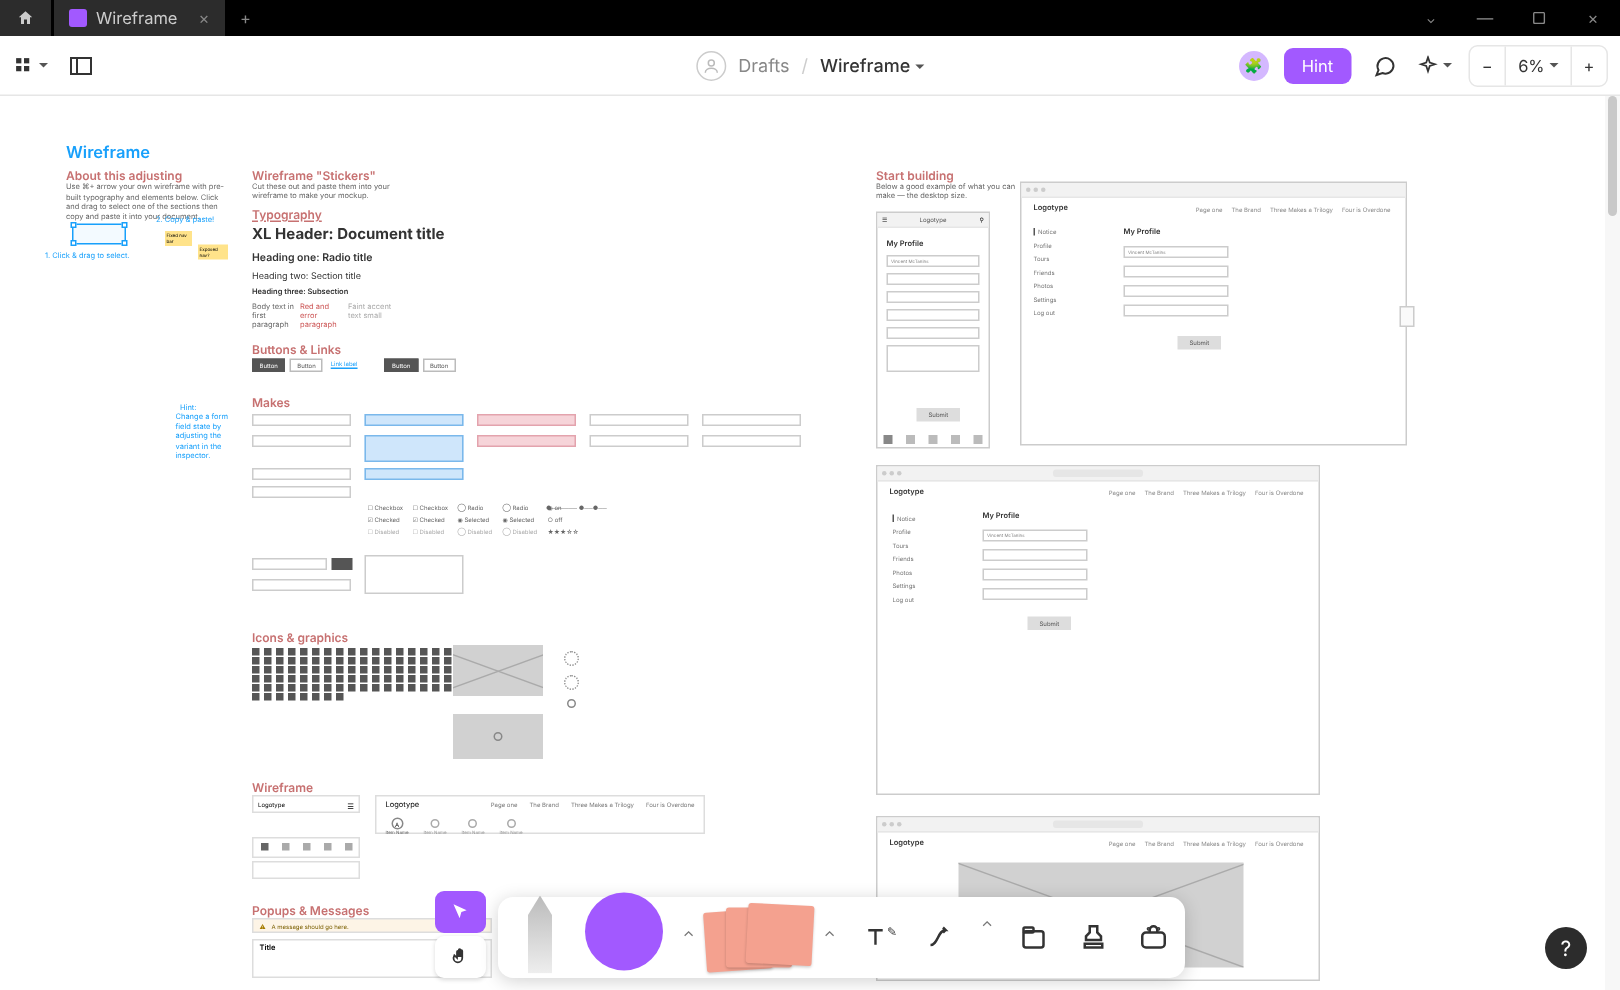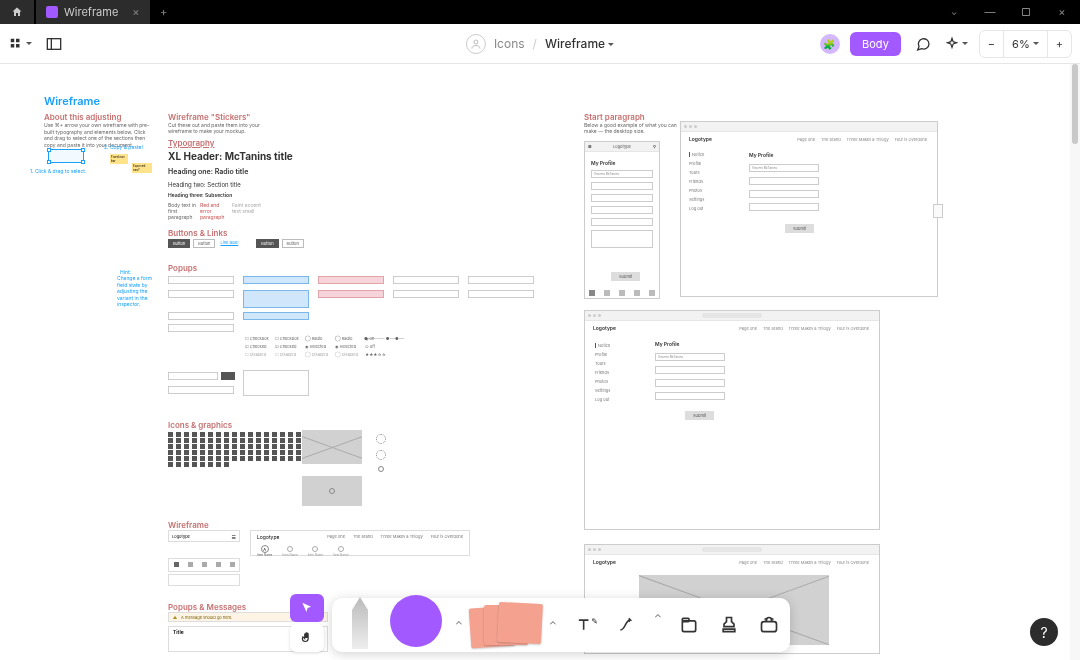--- a/index.html
+++ b/index.html
@@ -138,27 +138,27 @@
         </svg>
     </div>
   </div>
   <div class="center">
     <div class="avatar-guest">
       <svg width="12" height="12" viewBox="0 0 24 24" fill="none" stroke="#bbb" stroke-width="2">
           <circle cx="12" cy="8" r="4"></circle>
           <path d="M4 21c0-4 4-6 8-6s8 2 8 6"></path>
         </svg>
     </div>
-    <span class="drafts">Icons</span>
+    <span class="drafts">Drafts</span>
     <span class="sep">/</span>
     <span class="file caret">Wireframe</span>
   </div>
   <div class="right">
     <div class="dev">🧩</div>
-    <button class="share-btn">Body</button>
+    <button class="share-btn">Hint</button>
     <div class="iconbtn">
       <svg width="16" height="16" viewBox="0 0 24 24" fill="none" stroke="#333" stroke-width="2">
           <path d="M21 12a8 8 0 0 1-11 7l-6 2 2-5a8 8 0 1 1 15-4z"></path>
         </svg>
     </div>
     <div class="iconbtn caret">
       <svg width="14" height="14" viewBox="0 0 24 24" fill="none" stroke="#333" stroke-width="2">
           <path d="M12 2l2 6 6 2-6 2-2 6-2-6-6-2 6-2z"></path>
         </svg>
     </div>
@@ -184,39 +184,39 @@
   </div>
   <div class="blue-label" style="left:30px; top:104px;">1. Click &amp; drag to select.</div>
   <div class="blue-label" style="left:104px; top:80px;">2. Copy &amp; paste!</div>
   <div style="position:absolute; left:110px; top:90px; width:18px; height:10px; background:#ffe38a; font-size:3px; padding:1px;">Fixed nav bar</div>
   <div style="position:absolute; left:132px; top:99px; width:20px; height:10px; background:#ffe38a; font-size:3px; padding:1px;">Exposed nav?</div>
 
   <div class="section-title" style="left:168px; top:48px;">Wireframe "Stickers"</div>
   <div class="mini-text" style="left:168px; top:58px; width:110px;">Cut these out and paste them into your wireframe to make your mockup.</div>
 
   <div class="section-title" style="left:168px; top:74px;text-decoration:underline;">Typography</div>
-  <div class="h-extra" style="left:168px; top:86px;">XL Header: McTanins title</div>
+  <div class="h-extra" style="left:168px; top:86px;">XL Header: Document title</div>
   <div class="h-one" style="left:168px; top:103px;">Heading one: Radio title</div>
   <div class="h-two" style="left:168px; top:117px;">Heading two: Section title</div>
   <div class="h-three" style="left:168px; top:128px;">Heading three: Subsection</div>
   <div class="mini-text" style="left:168px; top:138px; width:30px;">Body text in first paragraph</div>
   <div class="mini-text" style="left:200px; top:138px; width:30px; color:#c55;">Red and error paragraph</div>
   <div class="mini-text" style="left:232px; top:138px; width:30px; color:#aaa;">Faint accent text small</div>
 
   <div class="section-title" style="left:168px; top:164px;">Buttons &amp; Links</div>
   <div class="btnrow" style="left:168px; top:175px;">
     <div class="b dark">Button</div>
     <div class="b">Button</div>
     <div class="b" style="border:none; text-decoration:underline; color:#18a0fb; padding-left:2px;">Link label</div>
     <div style="width:8px;"></div>
     <div class="b dark">Button</div>
     <div class="b">Button</div>
   </div>
 
-  <div class="section-title" style="left:168px; top:199px;">Popups</div>
+  <div class="section-title" style="left:168px; top:199px;">Makes</div>
   <div class="blue-label" style="left:120px; top:205px;">Hint:</div>
   <div class="blue-label" style="left:117px; top:211px; width:46px; line-height:1.3;">Change a form field state by adjusting the variant in the inspector.</div>
 
   <div class="form-input" style="left:168px; top:212px; width:66px;"></div>
   <div class="form-input blue" style="left:243px; top:212px; width:66px;"></div>
   <div class="form-input red" style="left:318px; top:212px; width:66px;"></div>
   <div class="form-input" style="left:393px; top:212px; width:66px;"></div>
   <div class="form-input" style="left:468px; top:212px; width:66px;"></div>
 
   <div class="form-input" style="left:168px; top:226px; width:66px;"></div>
@@ -410,21 +410,21 @@
 
   <div class="section-title" style="left:168px; top:538px;">Popups &amp; Messages</div>
   <div class="sticker-box" style="left:168px; top:548px; width:160px; height:10px; background:#fdf4e6;">
     <span style="font-size:4px; position:absolute; left:4px; top:2px; color:#a67c00;">⚠</span>
     <span style="font-size:4px; position:absolute; left:12px; top:2px; color:#7a5f00;">A message should go here.</span>
   </div>
   <div class="sticker-box" style="left:168px; top:562px; width:160px; height:26px;">
     <span style="font-size:5px; position:absolute; left:4px; top:2px; font-weight:600;">Title</span>
   </div>
 
-  <div class="section-title" style="left:584px; top:48px;">Start paragraph</div>
+  <div class="section-title" style="left:584px; top:48px;">Start building</div>
   <div class="mini-text" style="left:584px; top:58px; width:100px;">Below a good example of what you can make — the desktop size.</div>
 
   <div class="browser-frame" style="left:584px; top:77px; width:76px; height:158px;">
     <div class="chrome">
         <span style="position:absolute; left:3px; top:2px; font-size:4px;">☰</span>
         <span style="position:absolute; left:28px; top:2px; font-size:4px; color:#555;">Logotype</span>
         <span style="position:absolute; right:3px; top:2px; font-size:4px;">⚲</span>
       </div>
     <div class="form-title" style="position:absolute; left:6px; top:18px;">My Profile</div>
     <div style="position:absolute; left:6px; top:28px; right:6px;" class="form-wf">

